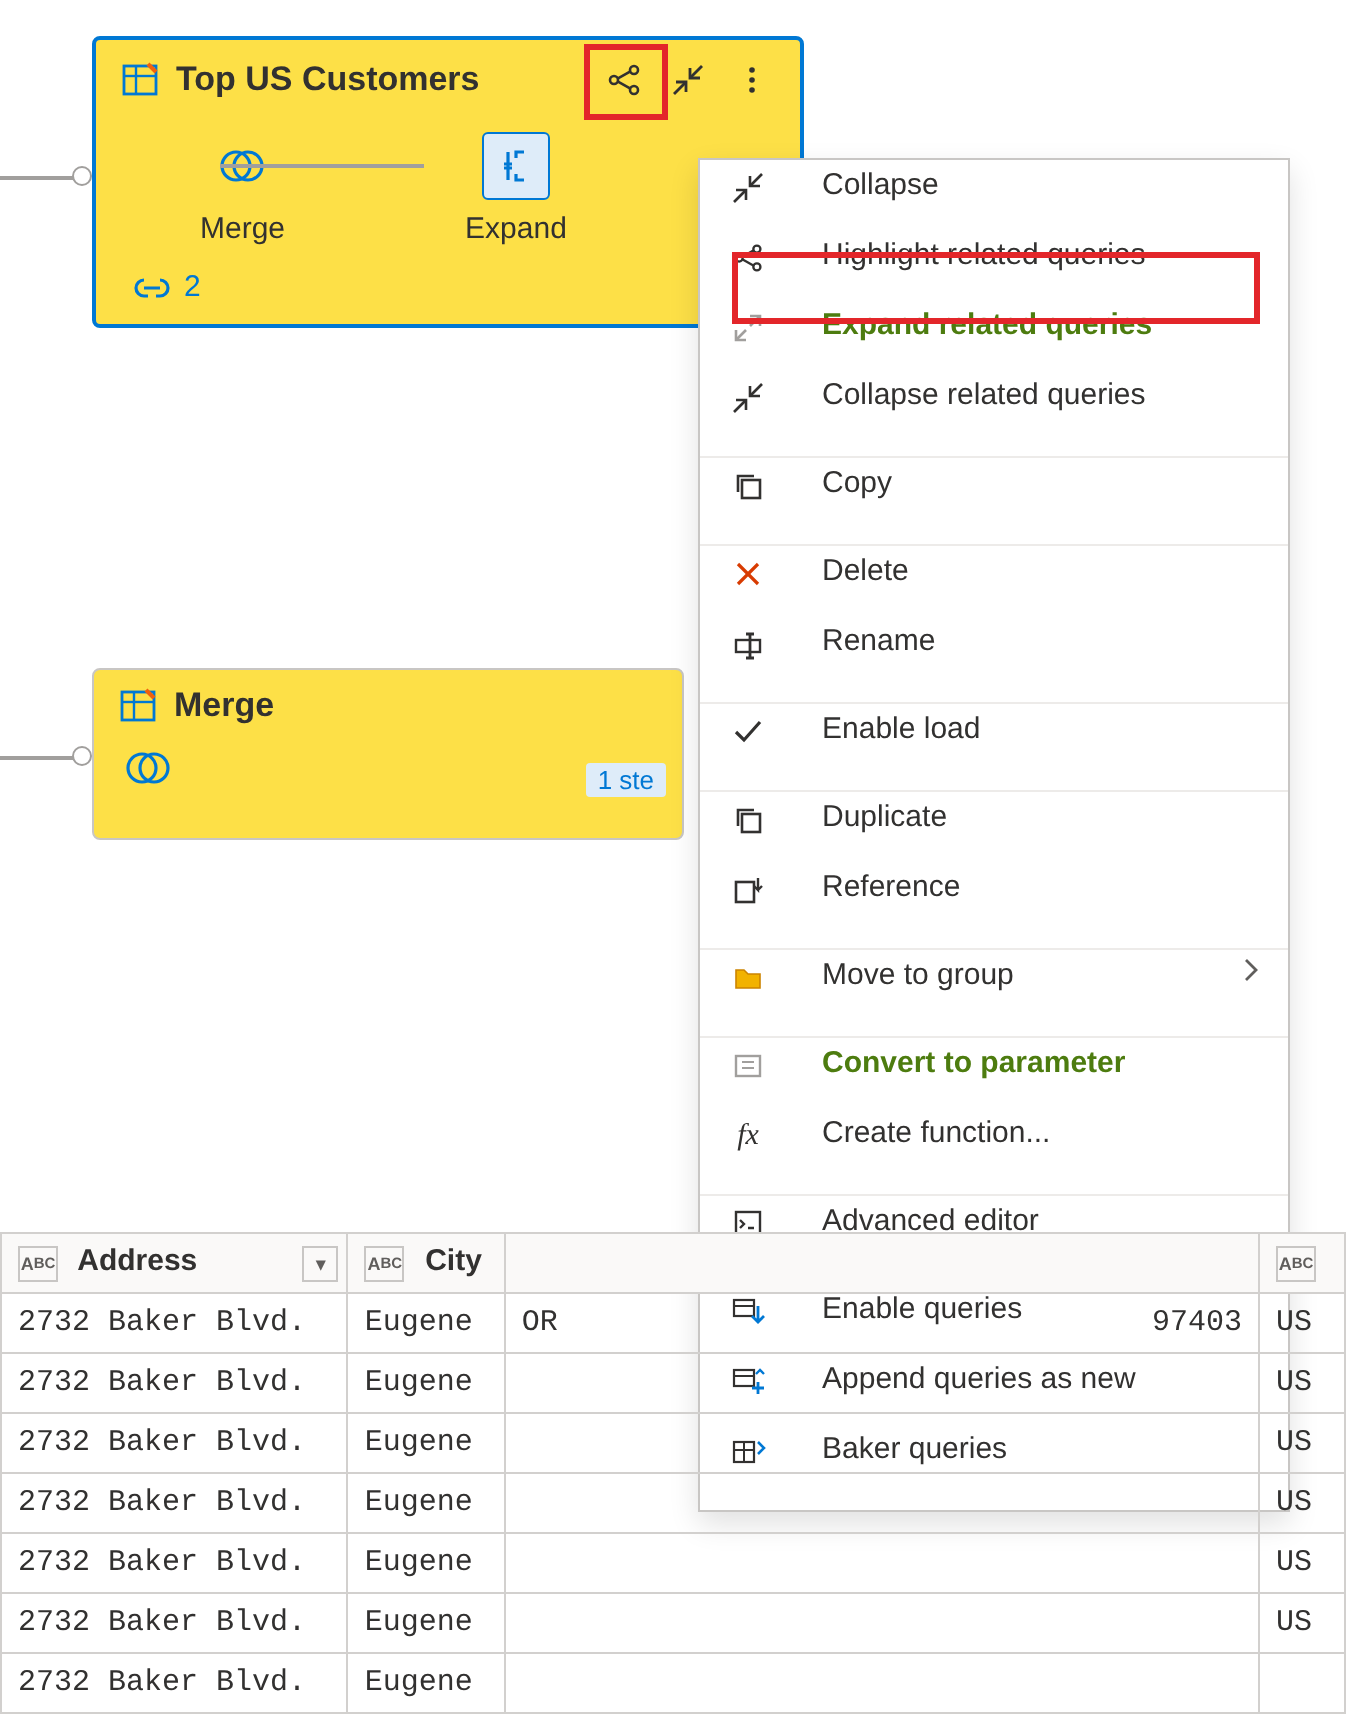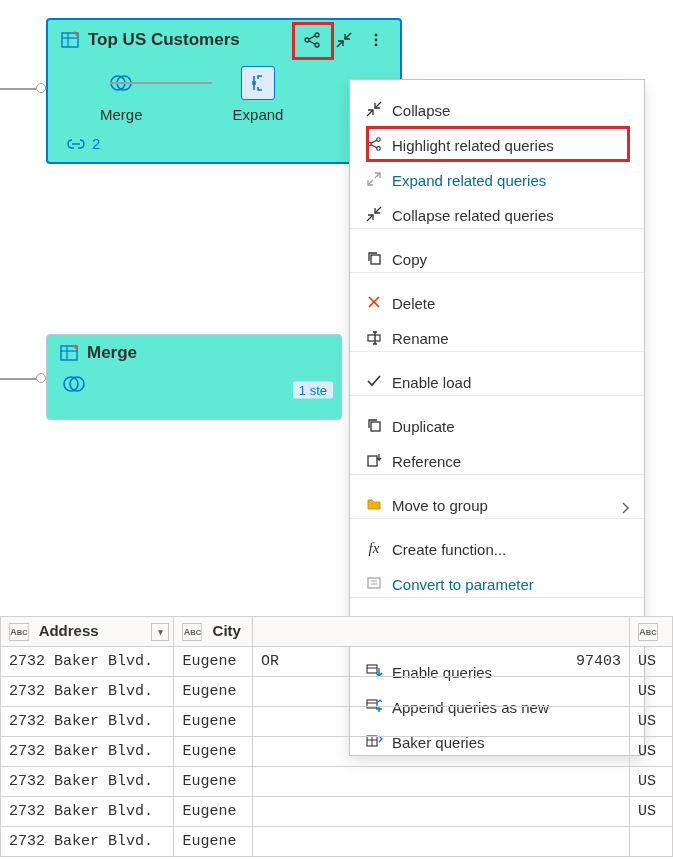--- a/index.html
+++ b/index.html
@@ -10,21 +10,21 @@
   background: #fff;
   width: 673px;
   height: 859px;
   overflow: hidden;
   position: relative;
 }
 
 
 .node {
   position: absolute;
-  background: #5eead4;
+  background: #fde047;
   border: 2px solid #0078d4;
   border-radius: 4px;
   padding: 0;
 }
 .node.secondary { border: 1px solid #c8c6c4; }
 .node-header {
   display: flex;
   align-items: center;
   padding: 8px 12px;
   gap: 8px;
@@ -78,29 +78,29 @@
 
 .menu {
   position: absolute;
   background: #fff;
   border: 1px solid #c8c6c4;
   box-shadow: 0 6px 14px rgba(0,0,0,0.12);
   width: 296px;
   padding: 4px 0;
 }
 .menu-item {
-  display: flex; align-items: flex-end;
+  display: flex; align-items: flex-start;
   height: 35px;
   padding: 0 14px;
-  gap: 8px;
+  gap: 27px;
   cursor: pointer;
   font-size: 15px;
 }
 .menu-item .mi-icon { width: 20px; height: 20px; display: inline-flex; align-items: center; justify-content: center; flex-shrink: 0; }
-.menu-item.disabled { color: #0369a1; cursor: default; }
+.menu-item.disabled { color: #4d7c0f; cursor: default; font-weight: bold; }
 .menu-sep { height: 1px; background: #edebe9; margin: 4px 0; }
 .menu-item .chev { margin-left: auto; color: #605e5c; }
 
 
 .table-wrap { position: absolute; left: 0; right: 0; bottom: 0; }
 table { border-collapse: collapse; width: 100%; }
 th, td {
   border: 1px solid #d2d0ce;
   text-align: left;
   font-size: 15px;
@@ -352,33 +352,33 @@
         </svg>
       </span>
     <span>Move to group</span>
     <span class="chev">
         <svg width="10" height="12" viewBox="0 0 10 12">
           <path d="M3 1 L8 6 L3 11" fill="none" stroke="#605e5c" stroke-width="1.4"></path>
         </svg>
       </span>
   </div>
   <div class="menu-sep"></div>
-  <div class="menu-item">
-    <span class="mi-icon" style="font-style:italic; font-family:serif; font-size:15px;">fx</span>
-    <span>Create function...</span>
-  </div>
   <div class="menu-item disabled">
     <span class="mi-icon">
         <svg width="16" height="16" viewBox="0 0 16 16">
           <rect x="2" y="3" width="12" height="10" fill="none" stroke="#a19f9d" stroke-width="1.2"></rect>
           <line x1="5" y1="6" x2="11" y2="6" stroke="#a19f9d" stroke-width="1"></line>
           <line x1="5" y1="9" x2="11" y2="9" stroke="#a19f9d" stroke-width="1"></line>
         </svg>
       </span>
     <span>Convert to parameter</span>
+  </div>
+  <div class="menu-item">
+    <span class="mi-icon" style="font-style:italic; font-family:serif; font-size:15px;">fx</span>
+    <span>Create function...</span>
   </div>
   <div class="menu-sep"></div>
   <div class="menu-item">
     <span class="mi-icon">
         <svg width="16" height="16" viewBox="0 0 16 16">
           <rect x="2" y="2" width="12" height="12" fill="none" stroke="#323130" stroke-width="1.2"></rect>
           <path d="M4 6 L6 8 L4 10 M8 10 L11 10" fill="none" stroke="#323130" stroke-width="1.2"></path>
         </svg>
       </span>
     <span>Advanced editor</span>

